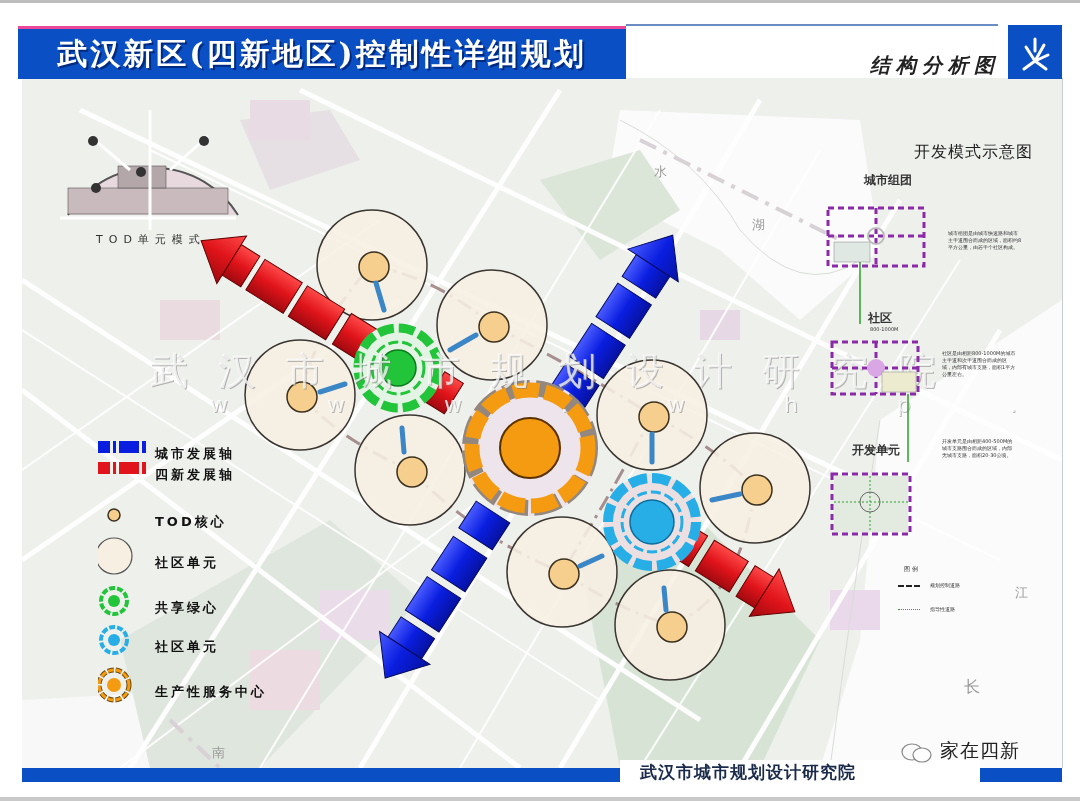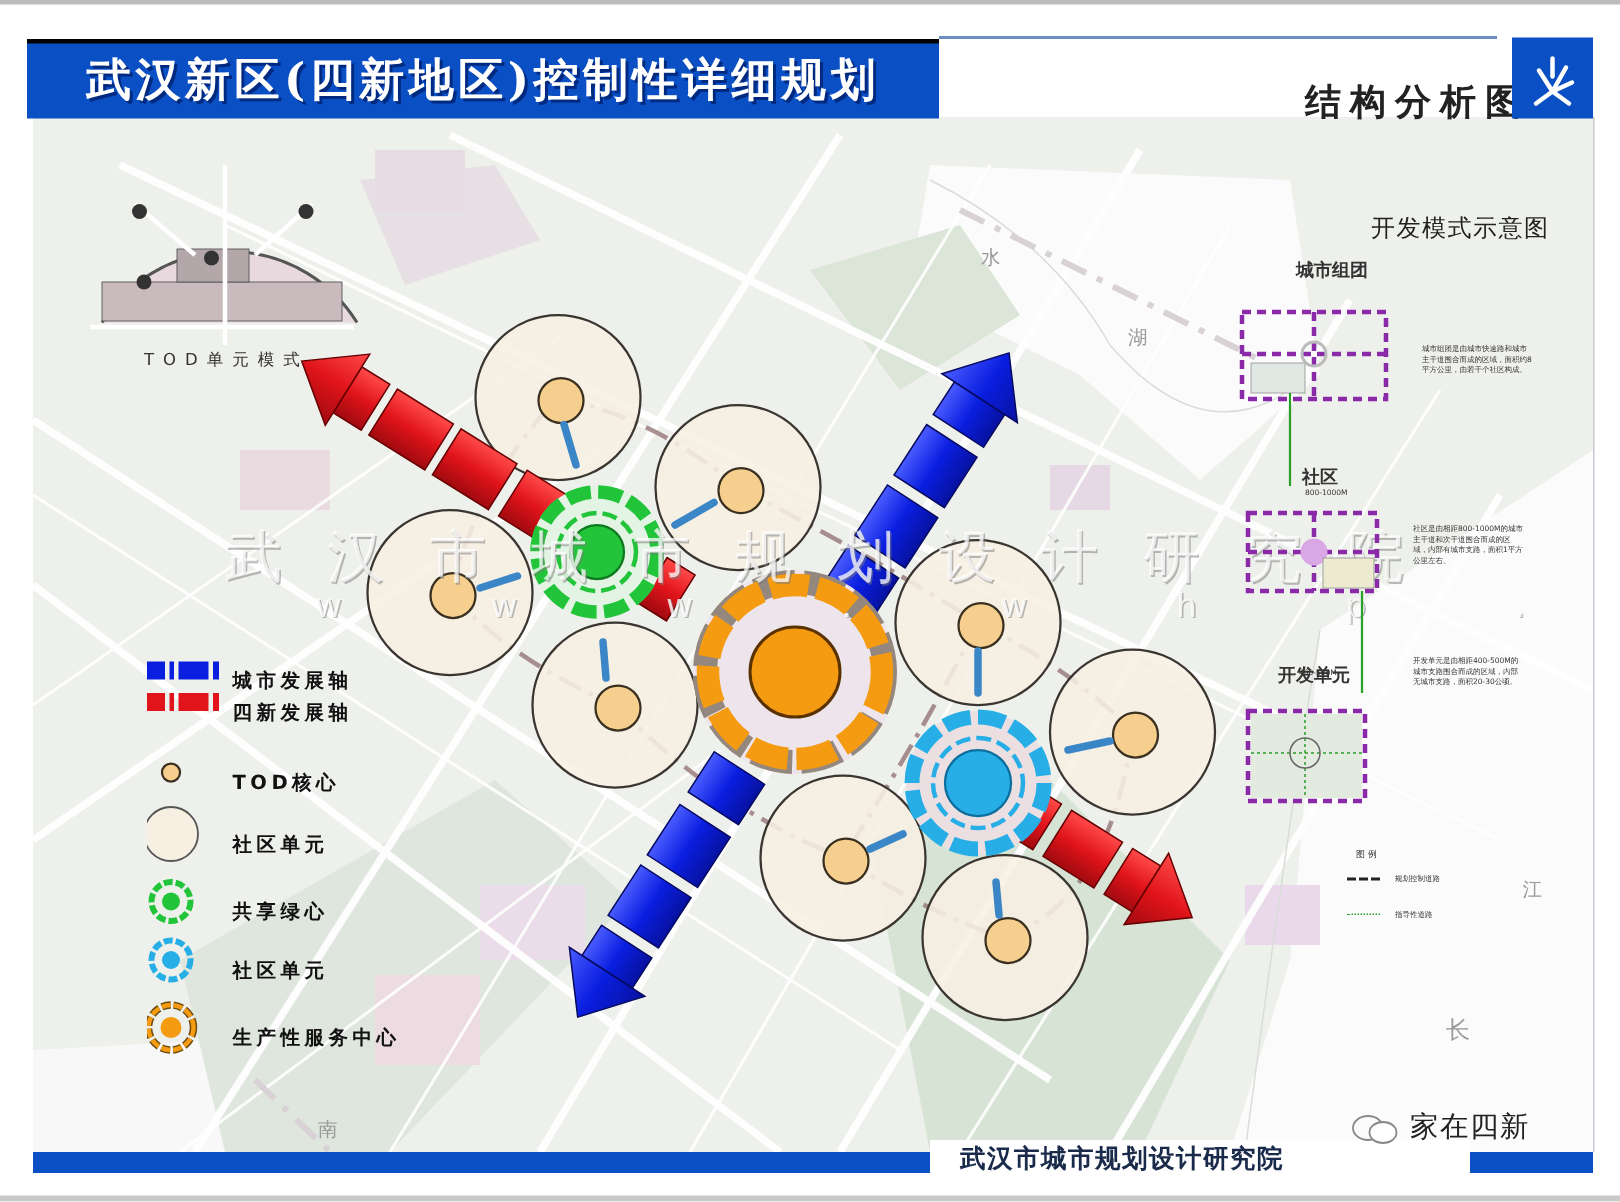--- a/index.html
+++ b/index.html
@@ -1,24 +1,24 @@
 <!DOCTYPE html>
 <html><head>
 <meta charset="utf-8">
 <style>
   html,body{margin:0;padding:0;}
   body{width:1080px;height:801px;background:#f4f4f4;position:relative;overflow:hidden;font-family:"DejaVu Sans",sans-serif;}
   .frame{position:absolute;left:0;top:0;width:1080px;height:801px;background:#fff;}
   .outer-rule{position:absolute;left:0;top:0;width:1080px;height:3px;background:#bdbdbd;}
   .outer-rule.b{top:797px;height:4px;background:#c9c9c9;}
   .map{position:absolute;left:22px;top:78px;width:1040px;height:690px;background:#eef0ec;overflow:hidden;border-right:1px solid #c8ccd6;}
-  .title-bar{position:absolute;left:18px;top:26px;width:608px;height:50px;background:#0a4fc4;border-top:3px solid #000000;}
+  .title-bar{position:absolute;left:18px;top:26px;width:608px;height:50px;background:#0a4fc4;border-top:3px solid #ec4899;}
   .title-text{position:absolute;left:0;top:0;width:608px;height:50px;line-height:50px;text-align:center;color:#fff;font-size:30px;font-weight:bold;letter-spacing:3px;font-family:"DejaVu Serif",serif;text-shadow:2px 2px 0 #002a80;}
   .top-rule{position:absolute;left:626px;top:24px;width:372px;height:2px;background:#6b8dc4;}
-  .subtitle{position:absolute;left:870px;top:52px;font-size:24px;font-weight:bold;letter-spacing:6px;color:#222;}
+  .subtitle{position:absolute;left:870px;top:52px;font-size:20px;font-weight:bold;letter-spacing:6px;color:#222;font-style:italic;}
   .logo{position:absolute;left:1008px;top:25px;width:54px;height:54px;background:#0a4fc4;}
   .bottom-bar{position:absolute;left:22px;top:768px;width:1040px;height:14px;background:#0a4fc4;}
   .bottom-bar-white{position:absolute;left:620px;top:760px;width:360px;height:26px;background:#fff;}
   .footer-org{position:absolute;left:640px;top:761px;font-size:17px;font-weight:bold;color:#1a2a4a;letter-spacing:1px;}
   .wechat-icon{position:absolute;left:900px;top:742px;width:34px;height:22px;}
   .wechat-text{position:absolute;left:940px;top:738px;font-size:19px;color:#222;letter-spacing:1px;}
   .legend{position:absolute;left:98px;top:432px;}
   .legend-item{position:absolute;left:0;height:30px;display:flex;align-items:center;}
   .legend-label{position:absolute;left:57px;font-size:13px;font-weight:bold;color:#111;letter-spacing:3px;white-space:nowrap;margin-top:14px;}
   .tod-label{position:absolute;left:96px;top:232px;font-size:11px;letter-spacing:6px;color:#333;}

